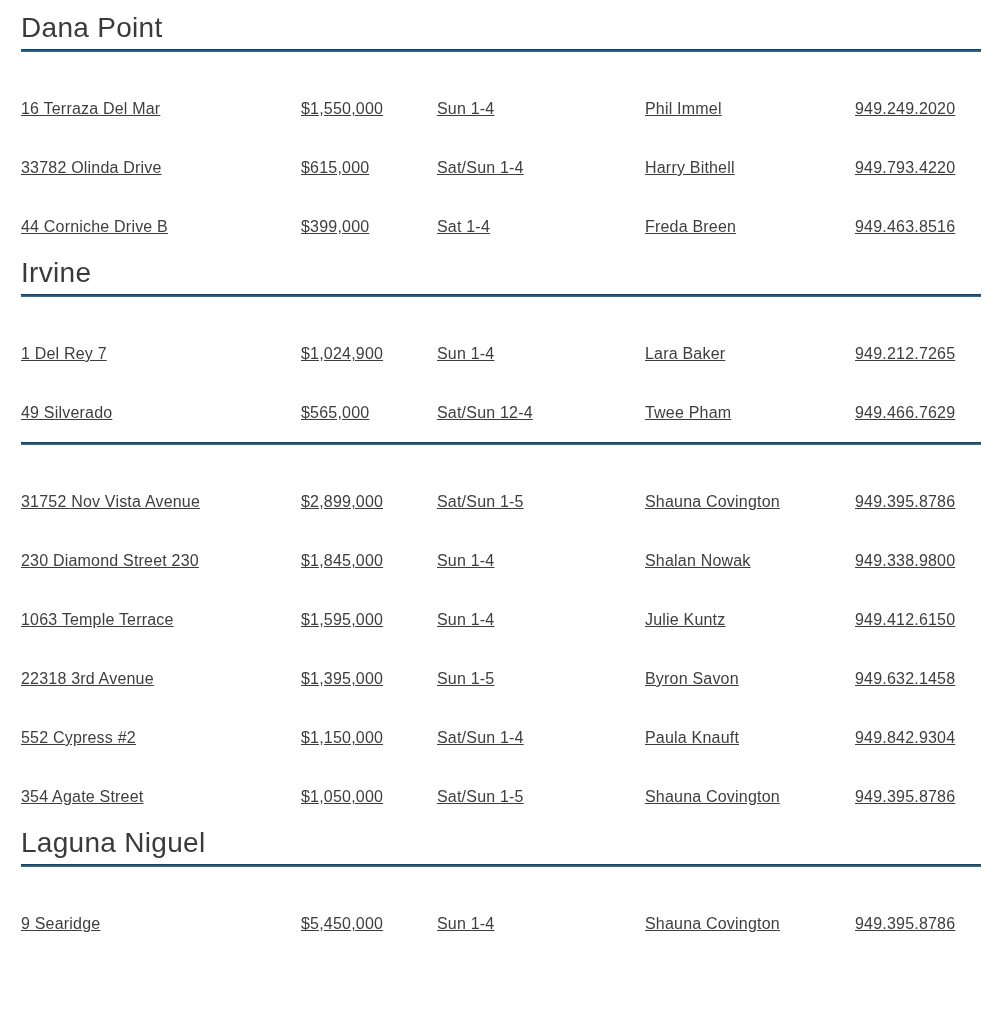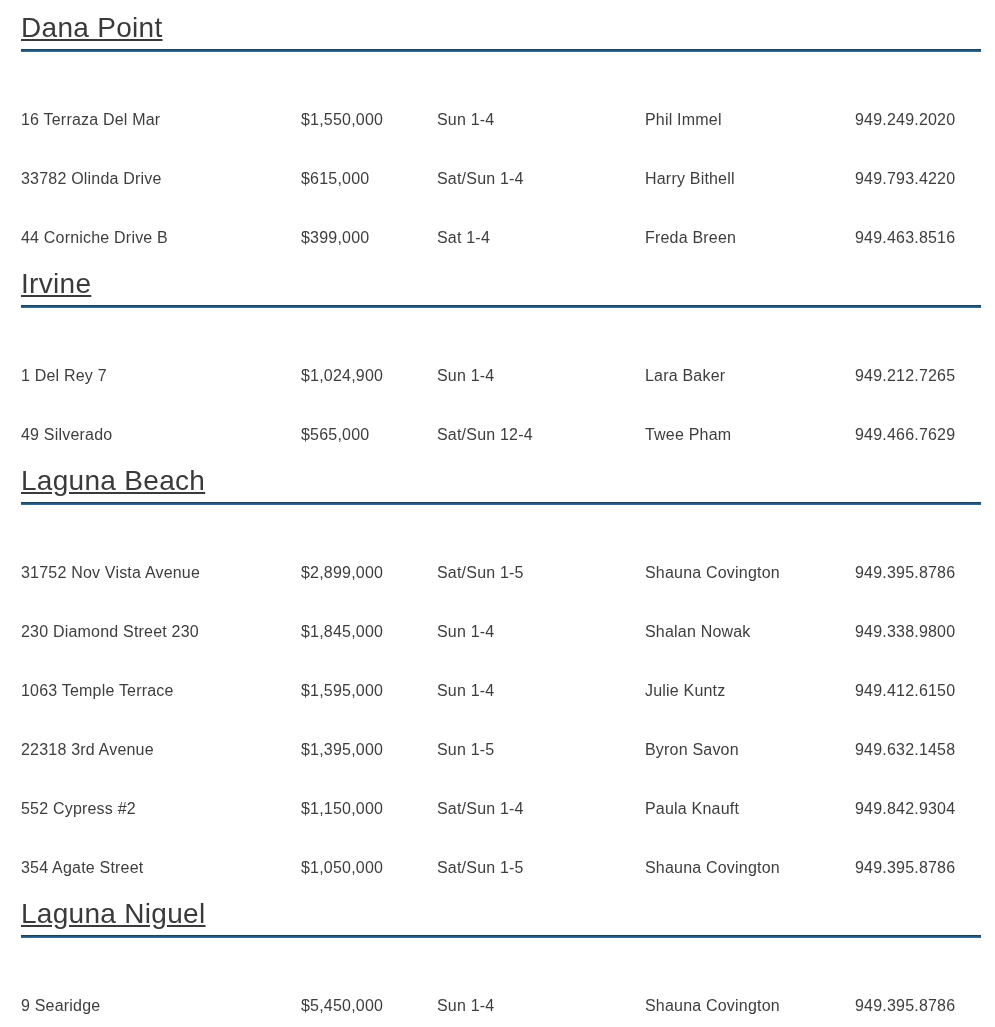--- a/index.html
+++ b/index.html
@@ -15,28 +15,27 @@
   .page { padding: 11px 14px 14px 21px; }
   .city-section { margin-top: 20px; }
   .city-section:first-child { margin-top: 0; }
   .city-heading {
     font-size: 28px;
     line-height: 34px;
     font-weight: 400;
     letter-spacing: 0.3px;
     color: #3a3a3a;
     margin: 0 0 4px 0;
-    text-decoration: underline;
   }
   .rule {
     height: 3px;
     width: 960px;
     background: linear-gradient(to bottom, var(--accent-top), var(--accent));
   }
-  .listings { padding-top: 18px; }
+  .listings { padding-top: 7px; text-decoration: underline; }
   .listing-row {
     display: grid;
     grid-template-columns: 280px 94px 250px 210px 126px;
     width: 960px;
     margin-top: 40px;
     font-size: 16px;
     line-height: 19px;
     letter-spacing: 0.2px;
     white-space: nowrap;
   }
@@ -96,21 +95,20 @@
     <span class="cell address">49 Silverado</span>
     <span class="cell price">$565,000</span>
     <span class="cell time">Sat/Sun 12-4</span>
     <span class="cell agent">Twee Pham</span>
     <span class="cell phone">949.466.7629</span>
   </div>
 </div>
   </section>
 
   <section class="city-section">
-    <h2 class="city-heading">Laguna Beach</h2>
     <div class="rule"></div>
     <div class="listings">
   <div class="listing-row">
     <span class="cell address">31752 Nov Vista Avenue</span>
     <span class="cell price">$2,899,000</span>
     <span class="cell time">Sat/Sun 1-5</span>
     <span class="cell agent">Shauna Covington</span>
     <span class="cell phone">949.395.8786</span>
   </div>
 

